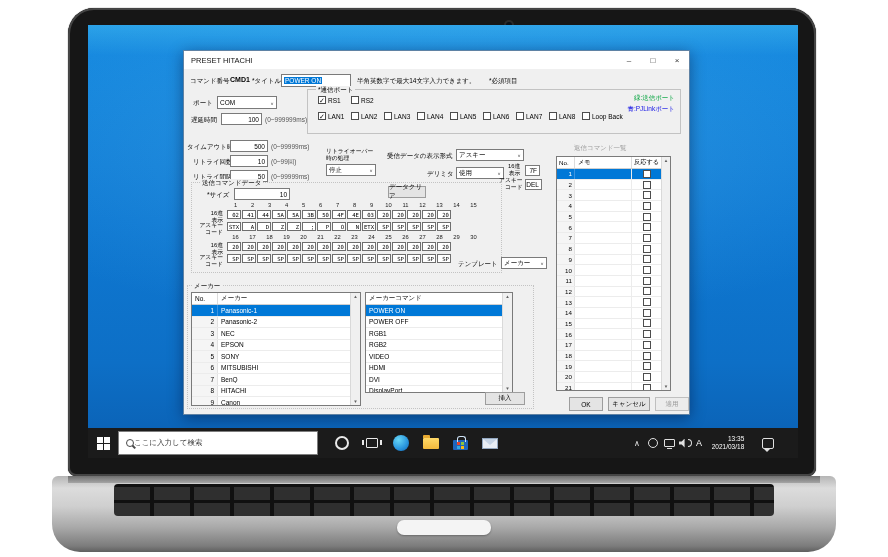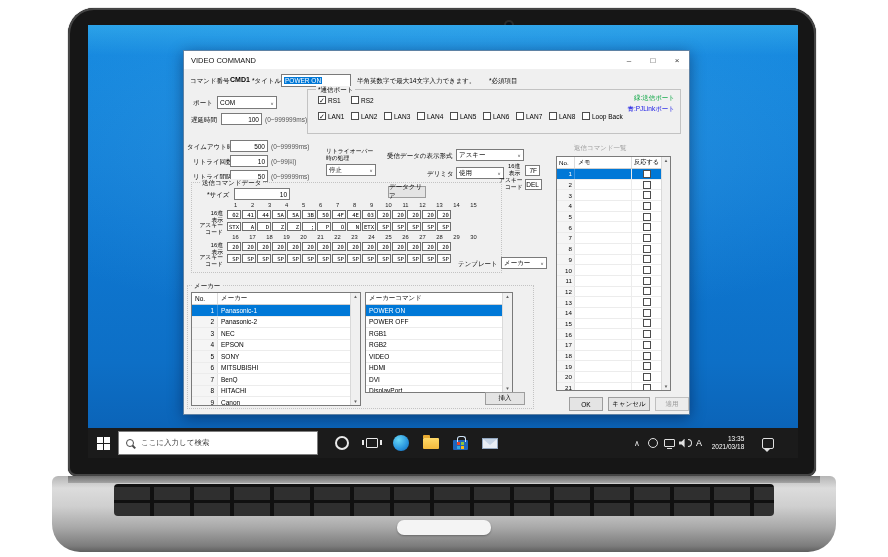--- a/index.html
+++ b/index.html
@@ -35,21 +35,21 @@
   
   .taskbar { position:absolute; left:0; bottom:0; width:710px; height:30px; background:#1b1b1b; }
   .tb-item { position:absolute; top:0; height:30px; display:flex; align-items:center; justify-content:center; }
   .winlogo { width:13px; height:13px; display:grid; grid-template-columns:6px 6px; grid-gap:1px; }
   .winlogo span { background:#fdfdfd; width:6px; height:6px; }
   .searchbox { position:absolute; left:30px; top:3px; width:200px; height:24px; background:#fff;
     border:1px solid #7d7d7d; display:flex; align-items:center; }
   .mag { width:8px; height:8px; border:1.5px solid #4a4a4a; border-radius:50%; margin-left:7px; position:relative; }
   .mag::after { content:""; position:absolute; width:4px; height:1.5px; background:#4a4a4a;
     right:-3px; bottom:-1px; transform:rotate(45deg); }
-  .searchtext { font-size:7.5px; color:#3a3a3a; margin-left:7px; }
+  .searchtext { font-size:7.5px; color:#3a3a3a; }
   .cortana { width:14px; height:14px; border:2px solid #e9e9e9; border-radius:50%; }
   .taskview { width:12px; height:10px; border:1.5px solid #e9e9e9; border-radius:1px; position:relative; }
   .taskview::before,.taskview::after { content:""; position:absolute; top:1px; width:2px; height:5px; background:#e9e9e9; }
   .taskview::before{ left:-5px; } .taskview::after{ right:-5px; }
   .edge { width:16px; height:16px; border-radius:50%;
     background:radial-gradient(circle at 35% 30%, #67d6f5, #2d9ae0 55%, #0c63b4); }
   .folder { width:16px; height:11px; background:linear-gradient(180deg,#ffd968,#f3b93c);
     border-radius:1px; position:relative; }
   .folder::before { content:""; position:absolute; left:0; top:-3px; width:7px; height:3px;
     background:#e8a931; border-radius:1px 1px 0 0; }
@@ -144,21 +144,21 @@
 
 <div class="stage">
   <div class="bezel">
     <div class="webcam"></div>
   </div>
 
   <div class="screen">
 
     <div class="window">
       <div class="titlebar">
-        <div class="wtitle">VIDEO COMMAND</div>
+        <div class="wtitle">PRESET HITACHI</div>
         <div class="wbtn">–</div>
         <div class="wbtn">□</div>
         <div class="wbtn">×</div>
       </div>
 
       <div class="lbl" style="left:6px;top:26px;">コマンド番号</div>
       <div class="lbl" style="left:46px;top:25px;font-weight:bold;font-size:7px;">CMD1</div>
       <div class="lbl" style="left:68px;top:26px;">*タイトル</div>
       <div class="inp left" style="left:97px;top:23px;width:70px;height:13px;">
         <span class="selblue">POWER ON</span>

